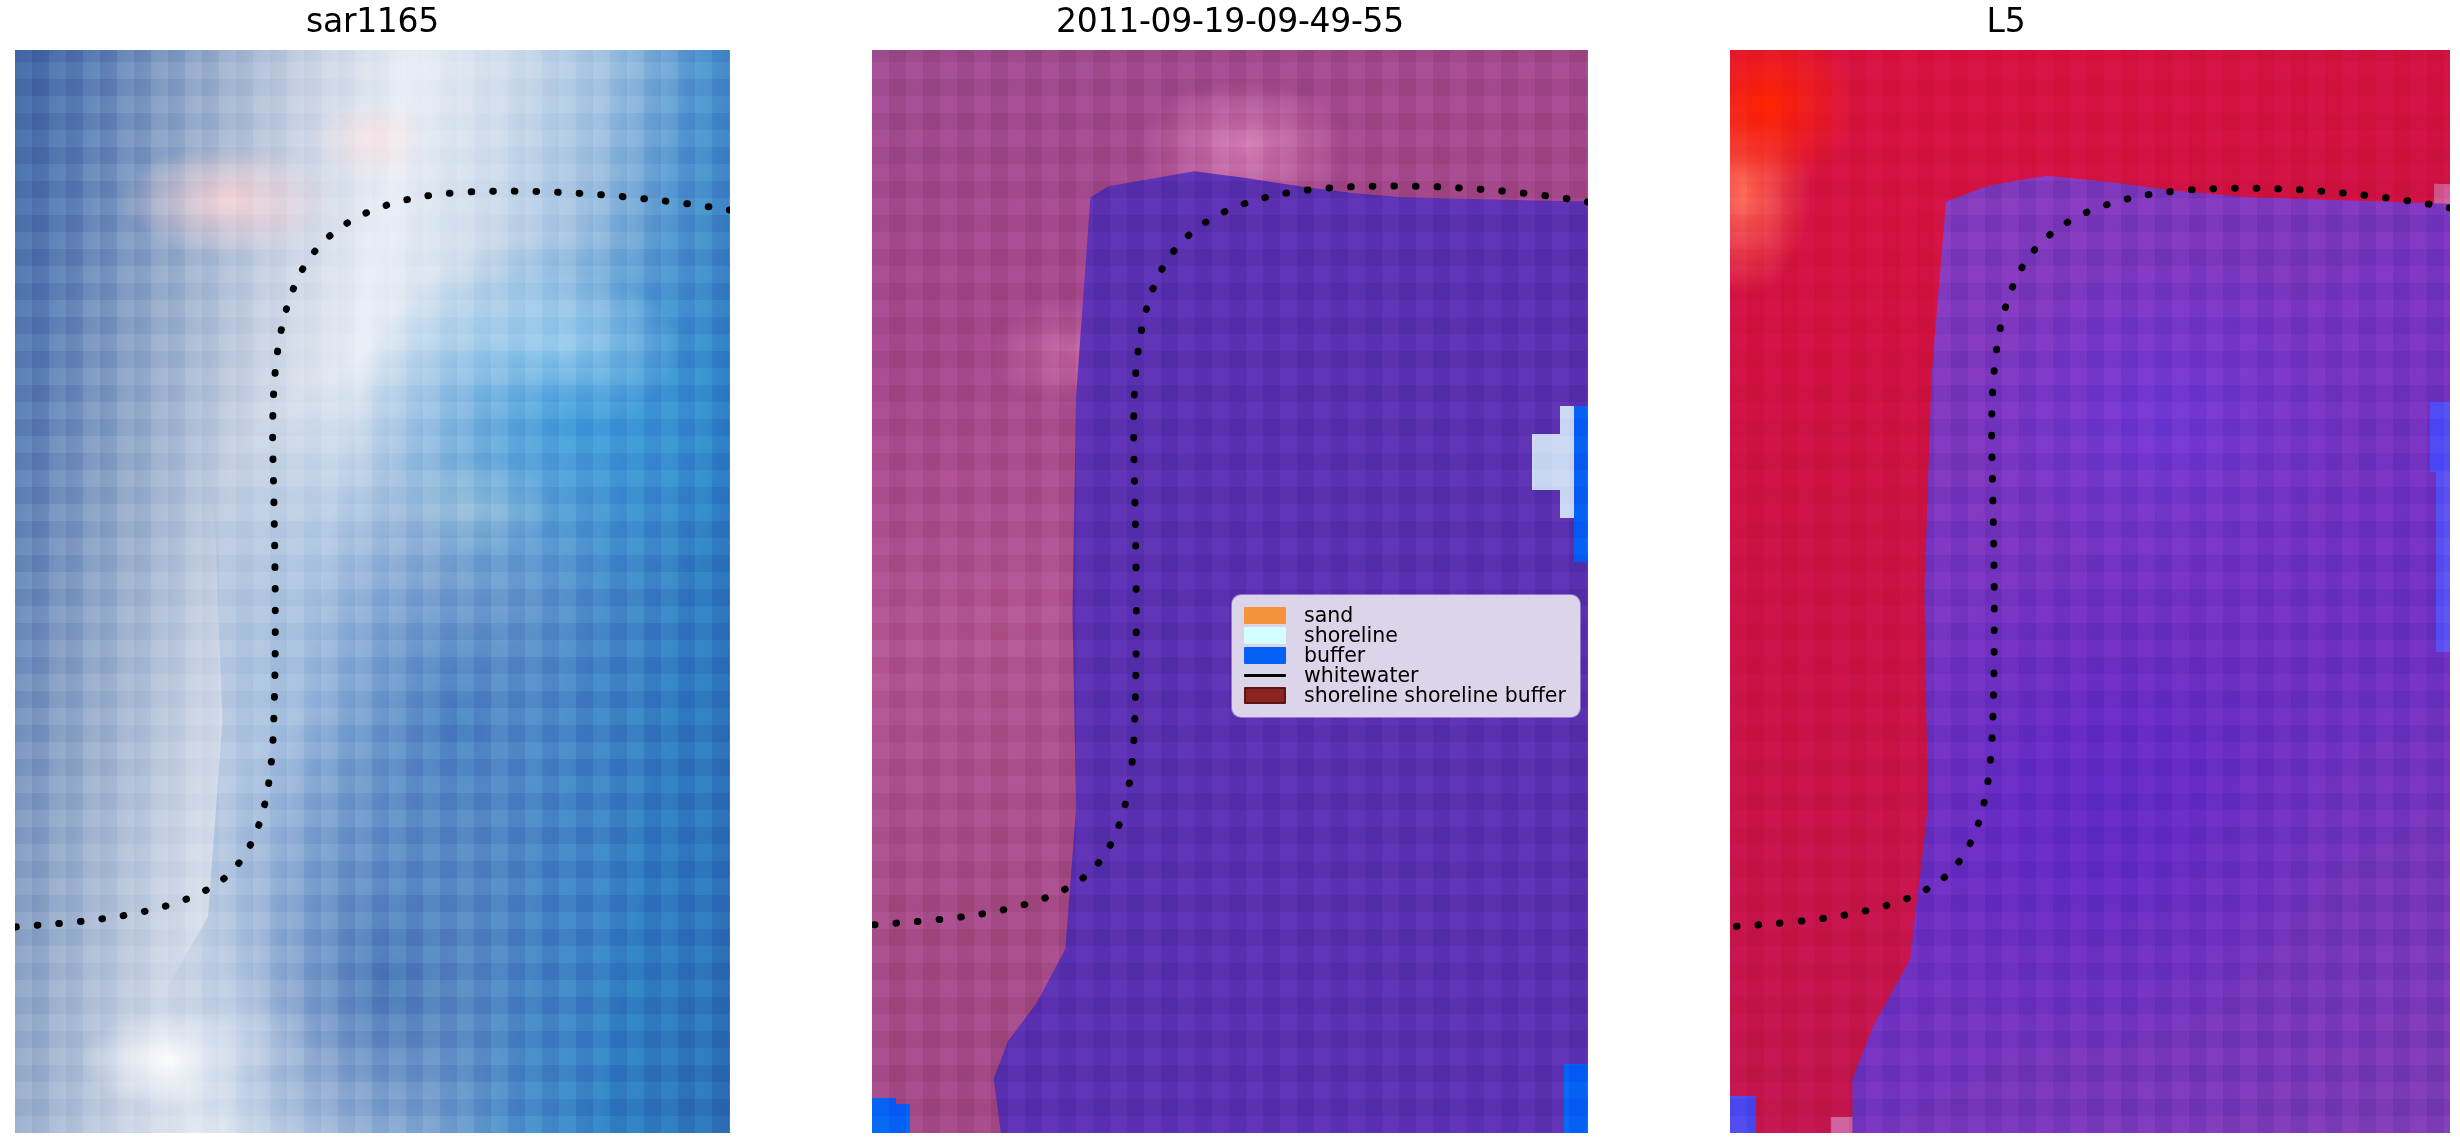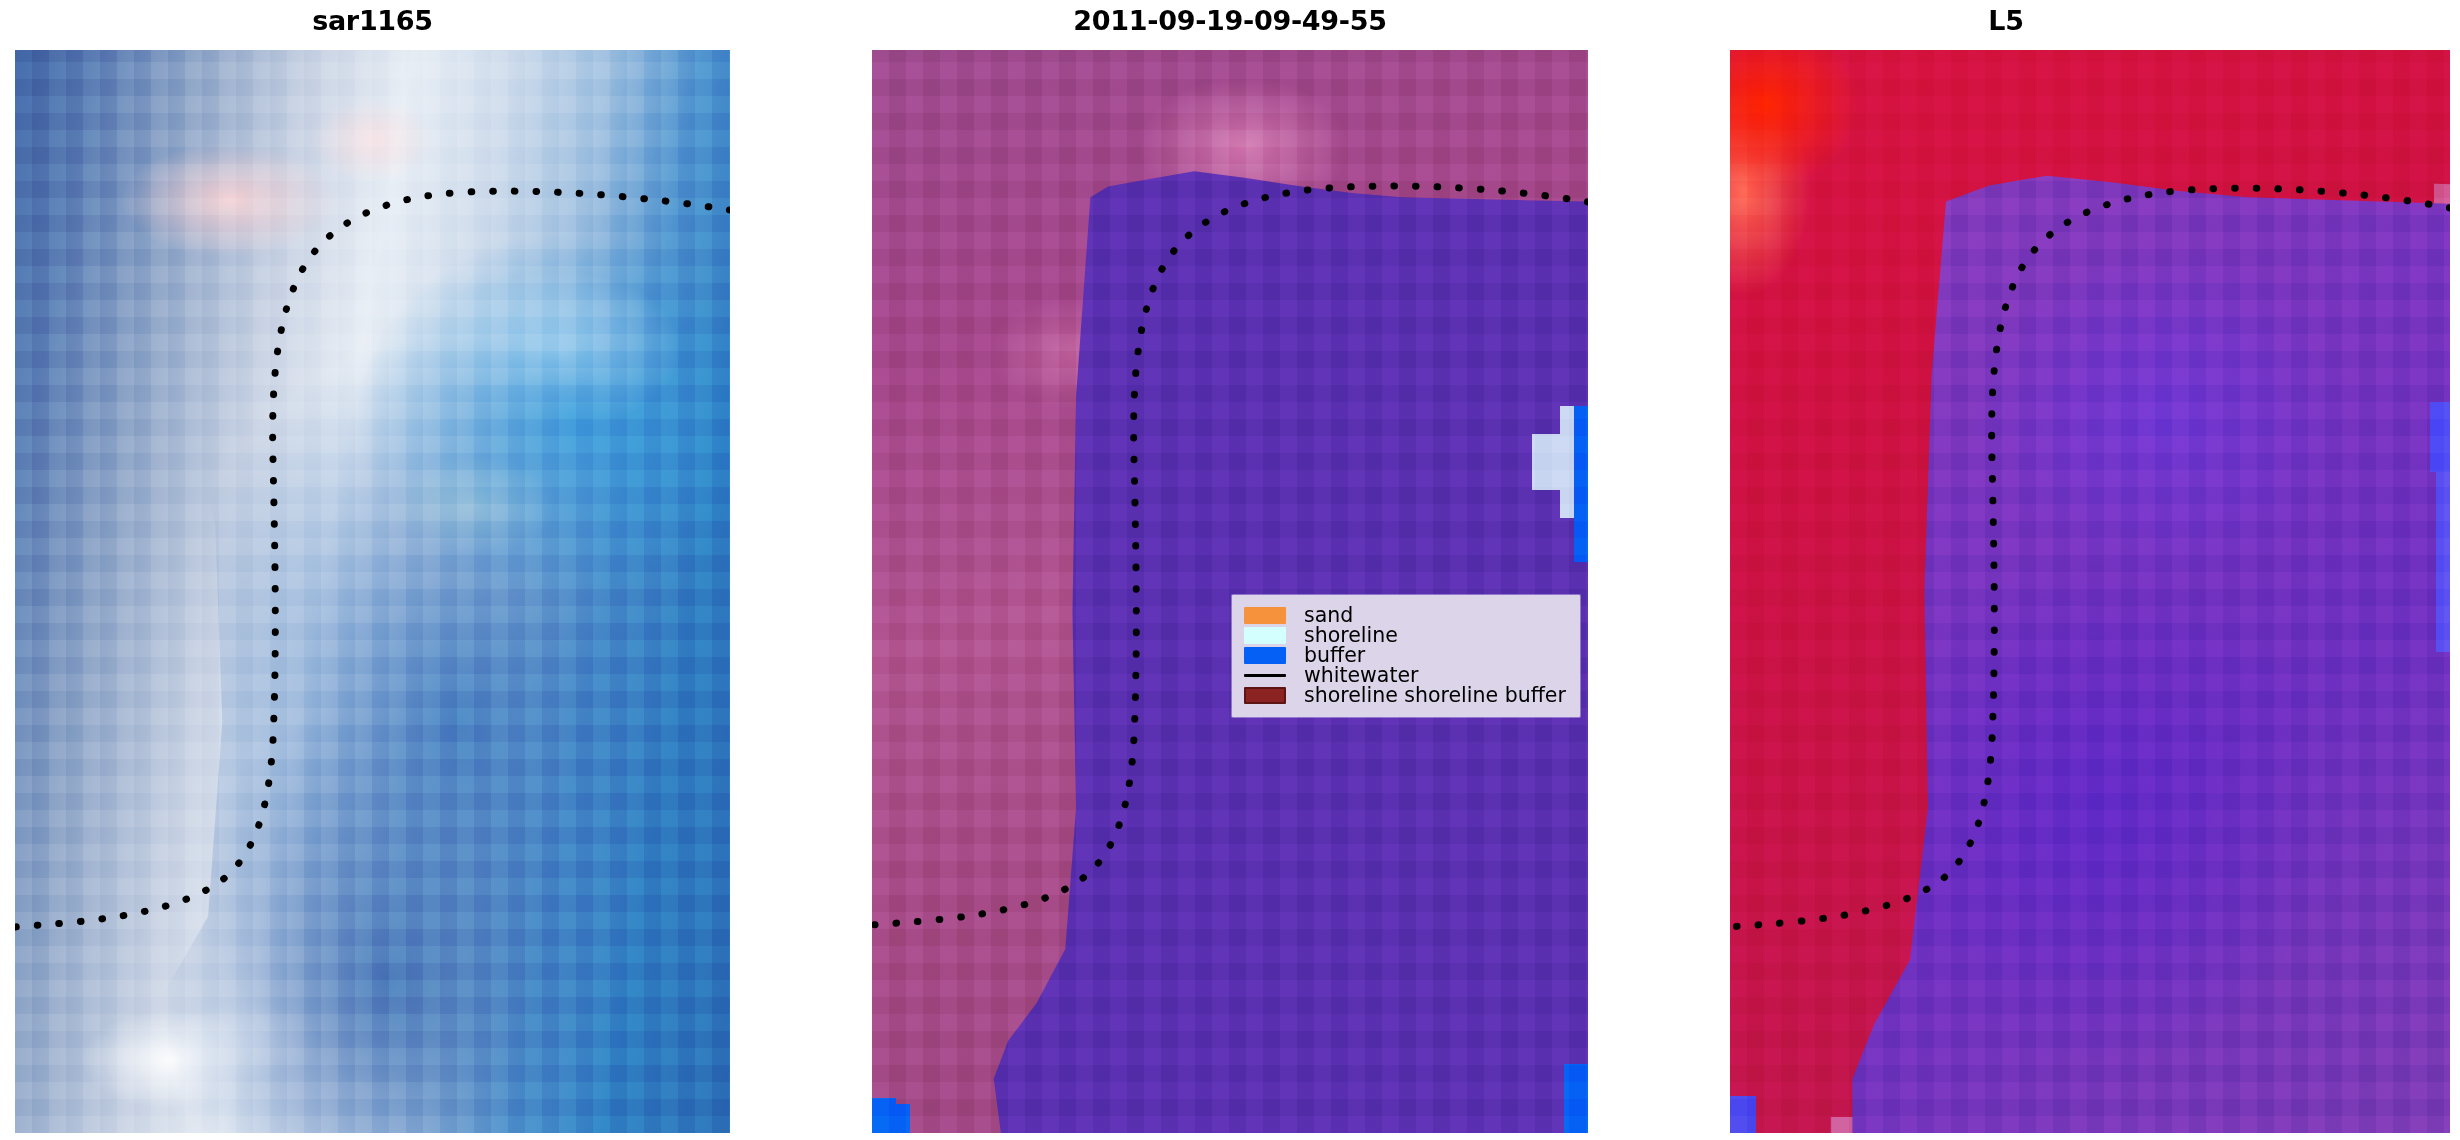--- a/index.html
+++ b/index.html
@@ -1,21 +1,21 @@
 <!DOCTYPE html>
 <html><head>
 <meta charset="utf-8">
 <style>
   html,body{margin:0;padding:0;background:#ffffff;}
   body{width:2460px;height:1140px;position:relative;overflow:hidden;
        font-family:"DejaVu Sans","Liberation Sans",sans-serif;}
 
   .panel{position:absolute;overflow:hidden;}
-  .panel-title{position:absolute;top:2px;text-align:center;font-weight:bold;
-               font-size:27px;color:#000;letter-spacing:-0.3px;line-height:38px;}
+  .panel-title{position:absolute;top:2px;text-align:center;font-weight:normal;
+               font-size:33px;color:#000;letter-spacing:-0.3px;line-height:38px;}
 
   .img-surface{position:absolute;inset:0;}
   .layer{position:absolute;inset:0;}
 
   
   .sar-base{
     background:
       radial-gradient(ellipse 120px 70px at 64% 42%, rgba(255,255,235,.95), rgba(255,255,235,0) 70%),
       radial-gradient(ellipse 150px 80px at 30% 150px, rgba(255,214,214,.85), rgba(255,214,214,0) 72%),
       radial-gradient(ellipse 90px 60px at 50% 90px, rgba(255,226,226,.7), rgba(255,226,226,0) 70%),
@@ -84,21 +84,21 @@
   .l5-pix{
     background-image:
       repeating-linear-gradient(90deg, rgba(255,255,255,.05) 0 17px, rgba(0,0,0,.05) 17px 34px),
       repeating-linear-gradient(0deg, rgba(255,255,255,.045) 0 17px, rgba(0,0,0,.045) 17px 34px);
     mix-blend-mode:overlay;
   }
 
   .shoreline-svg{position:absolute;inset:0;width:100%;height:100%;}
 
   
-  .legend{position:absolute;background:#dcd4e8;border-radius:1px;
+  .legend{position:absolute;background:#dcd4e8;border-radius:9px;
           padding:11px 14px 11px 12px;box-shadow:0 0 0 1px rgba(255,255,255,.35);}
   .legend-row{display:flex;align-items:center;height:19.5px;margin:0 0 0.5px 0;}
   .swatch{width:42px;height:17px;margin-right:18px;flex:0 0 auto;border-radius:1px;}
   .swatch.line{height:0;border-top:3.2px solid #000;margin-top:0;}
   .swatch.outlined{box-sizing:border-box;}
   .legend-label{font-size:20.5px;color:#000;line-height:19.5px;white-space:nowrap;}
 </style>
 </head>
 <body>
 

